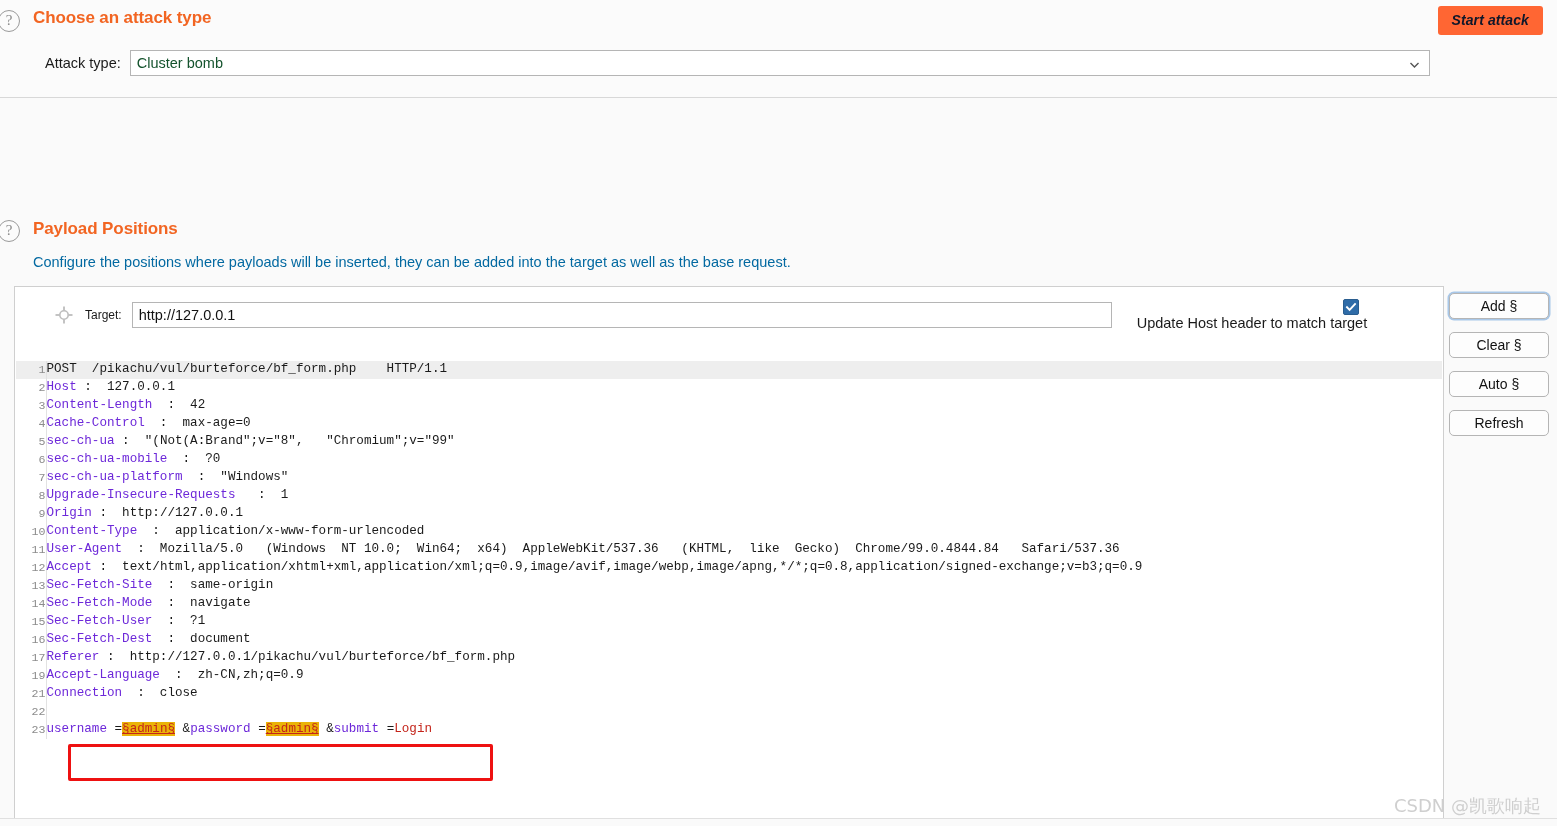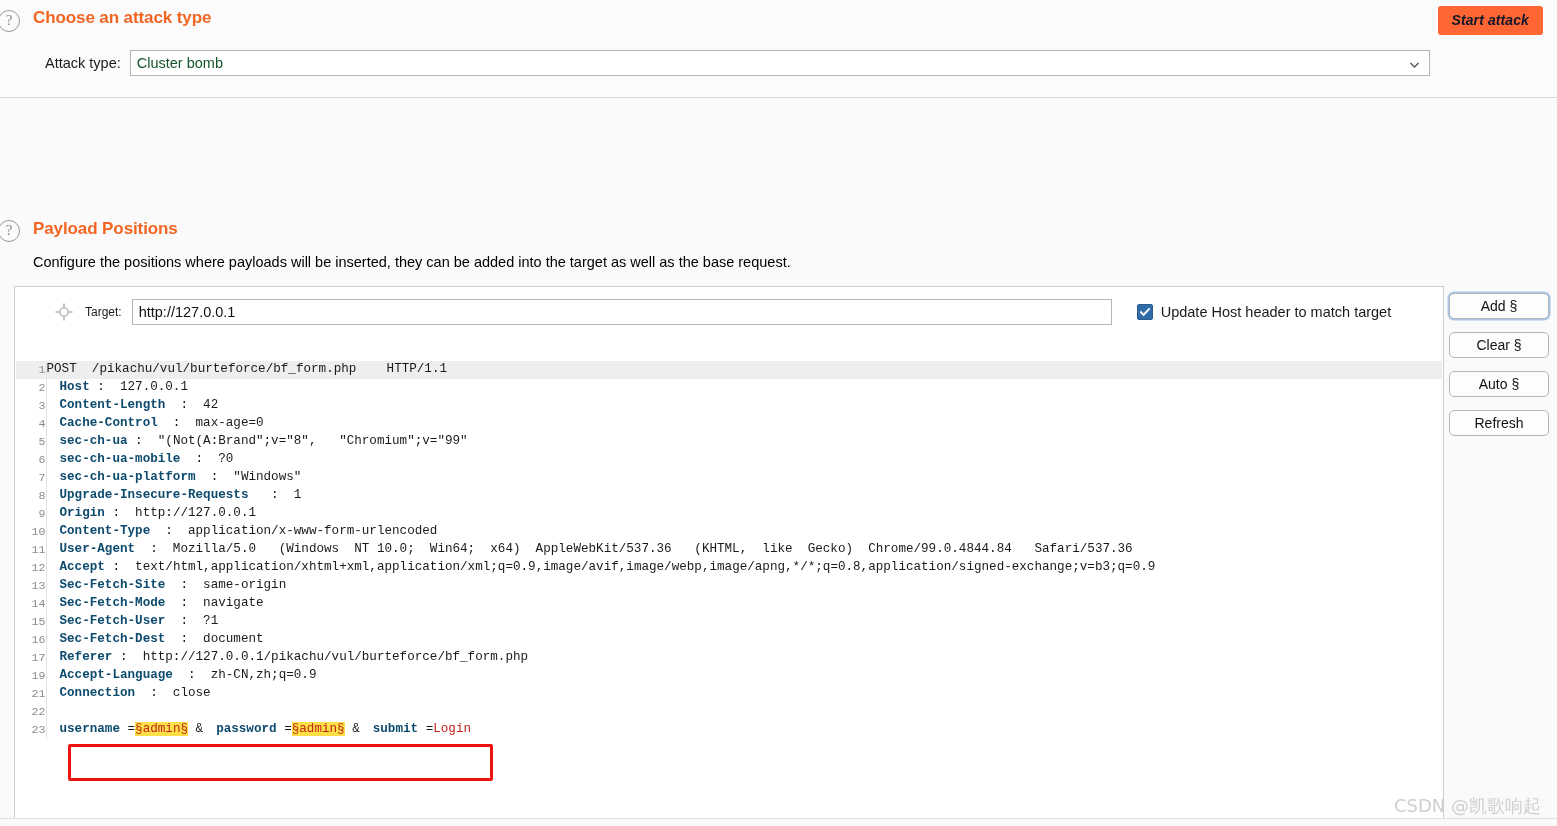--- a/index.html
+++ b/index.html
@@ -82,21 +82,21 @@
     letter-spacing: 0.1px;
     font-style: italic;
   }
 
   
   .section-payload { position: relative; }
   .payload-desc {
     position: absolute;
     left: 33px; top: 156px;
     font-size: 14.5px;
-    color: #000000;
+    color: #0369a1;
   }
 
   
   .editor-panel {
     position: absolute;
     left: 14px; top: 188px;
     width: 1430px; height: 625px;
     background: #ffffff;
     border: 1px solid #cfcfcf;
   }
@@ -116,20 +116,21 @@
     background: #fff;
     font-family: "Liberation Sans", sans-serif;
     font-size: 14.5px;
     color: #111;
     padding: 0 6px;
     outline: none;
   }
   .host-check {
     display: flex; align-items: flex-end;
     margin-left: 25px;
+    flex-direction: column;
   }
   .cb {
     width: 16px; height: 16px;
     background: #2f6ca8;
     border: 1px solid #2a5d8f;
     border-radius: 2px;
     display: flex; align-items: center; justify-content: center;
     margin-right: 8px;
     cursor: pointer;
   }
@@ -164,26 +165,27 @@
     height: 17.4px;
   }
   .cl {
     padding-left: 8px;
     white-space: pre;
     line-height: 17.4px;
     height: 18px;
     color: #111;
   }
   tr.cur .cl, tr.cur .ln { background: #eeeeee; }
-  .hdr { color: #0c4a6e; font-weight: bold; padding-left: 13px; }
+  .hdr { color: #6d28d9; font-weight: normal; }
   .val { color: #1a1a1a; }
   .red { color: #c4241a; }
   .marker {
-    background: #fde047;
+    background: #eab308;
     color: #c4241a;
+    text-decoration: underline;
   }
   .sel-box {
     position: absolute;
     left: 52px;
     top: 383px;
     width: 425px;
     height: 37px;
     border: 3px solid #ee1111;
     border-radius: 2px;
     pointer-events: none;

